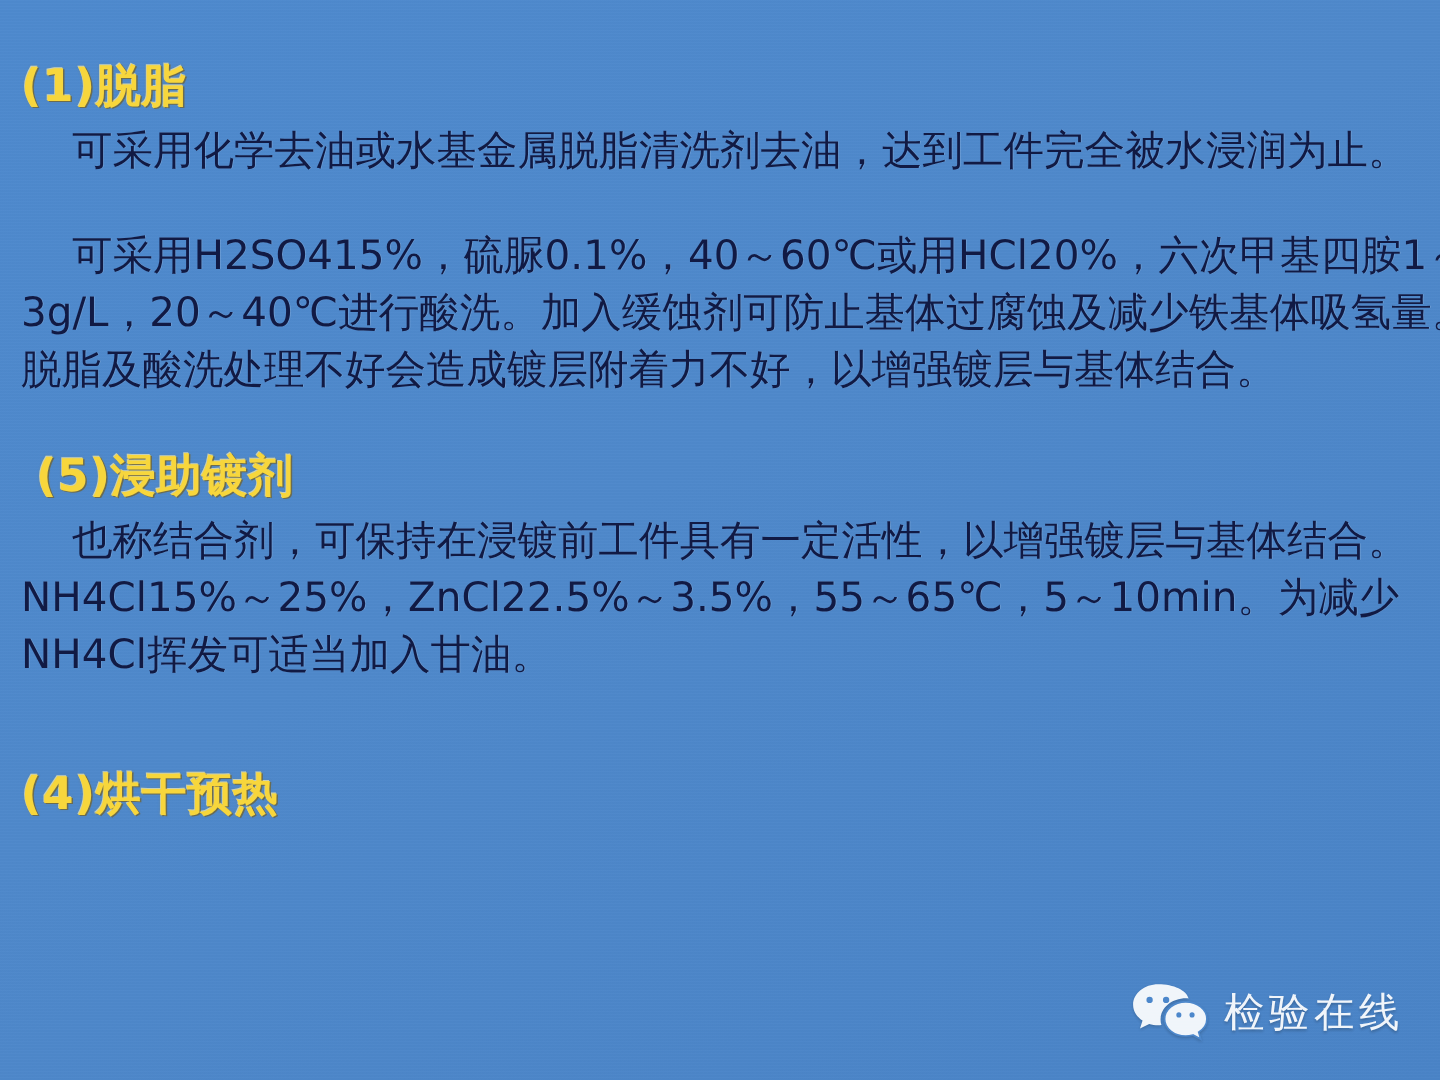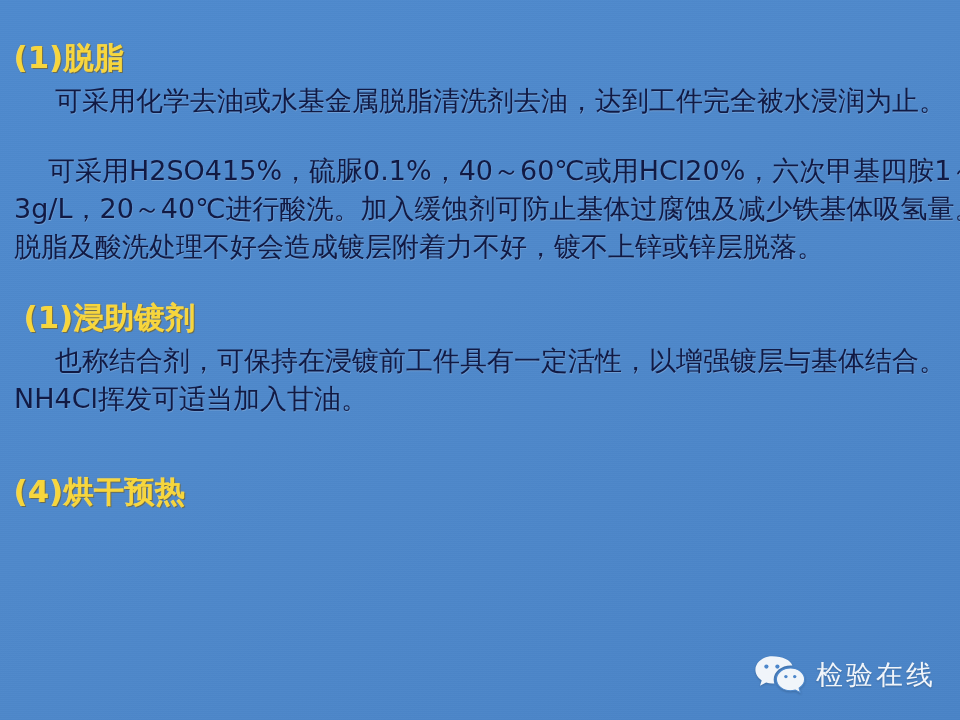--- a/index.html
+++ b/index.html
@@ -76,21 +76,20 @@
     text-shadow: 0.5px 0.5px 0 rgba(255,255,255,0.18);
   }
 
   .body .para-line {
     white-space: nowrap;
     display: block;
   }
 
   .body .indent {
     padding-left: 34px;
-    text-align: right;
   }
   .gap-md { height: 28px; }
   .gap-lg { height: 50px; }
 
   
   #watermark {
     position: absolute;
     right: 24px;
     bottom: 24px;
     z-index: 3;
@@ -136,30 +135,31 @@
         <span class="para-line indent">可采用化学去油或水基金属脱脂清洗剂去油，达到工件完全被水浸润为止。</span>
       </div>
     </div>
 
     <div class="gap-md"></div>
 
     <div class="section">
       <div class="body">
         <span class="para-line indent">可采用H2SO415%，硫脲0.1%，40～60℃或用HCl20%，六次甲基四胺1～</span>
         <span class="para-line">3g/L，20～40℃进行酸洗。加入缓蚀剂可防止基体过腐蚀及减少铁基体吸氢量。</span>
-        <span class="para-line">脱脂及酸洗处理不好会造成镀层附着力不好，镀不上锌或锌层脱落。</span>
+        <span class="para-line">脱脂及酸洗处理不好会造成镀层附着力不好，以增强镀层与基体结合。</span>
       </div>
     </div>
 
     <div class="gap-md"></div>
 
     <div class="section">
-      <p class="heading indented">(1)浸助镀剂</p>
+      <p class="heading indented">(5)浸助镀剂</p>
       <div class="body">
         <span class="para-line indent">也称结合剂，可保持在浸镀前工件具有一定活性，以增强镀层与基体结合。</span>
+        <span class="para-line">NH4Cl15%～25%，ZnCl22.5%～3.5%，55～65℃，5～10min。为减少</span>
         <span class="para-line">NH4Cl挥发可适当加入甘油。</span>
       </div>
     </div>
 
     <div class="gap-lg"></div>
 
     <div class="section">
       <p class="heading">(4)烘干预热</p>
     </div>
 

